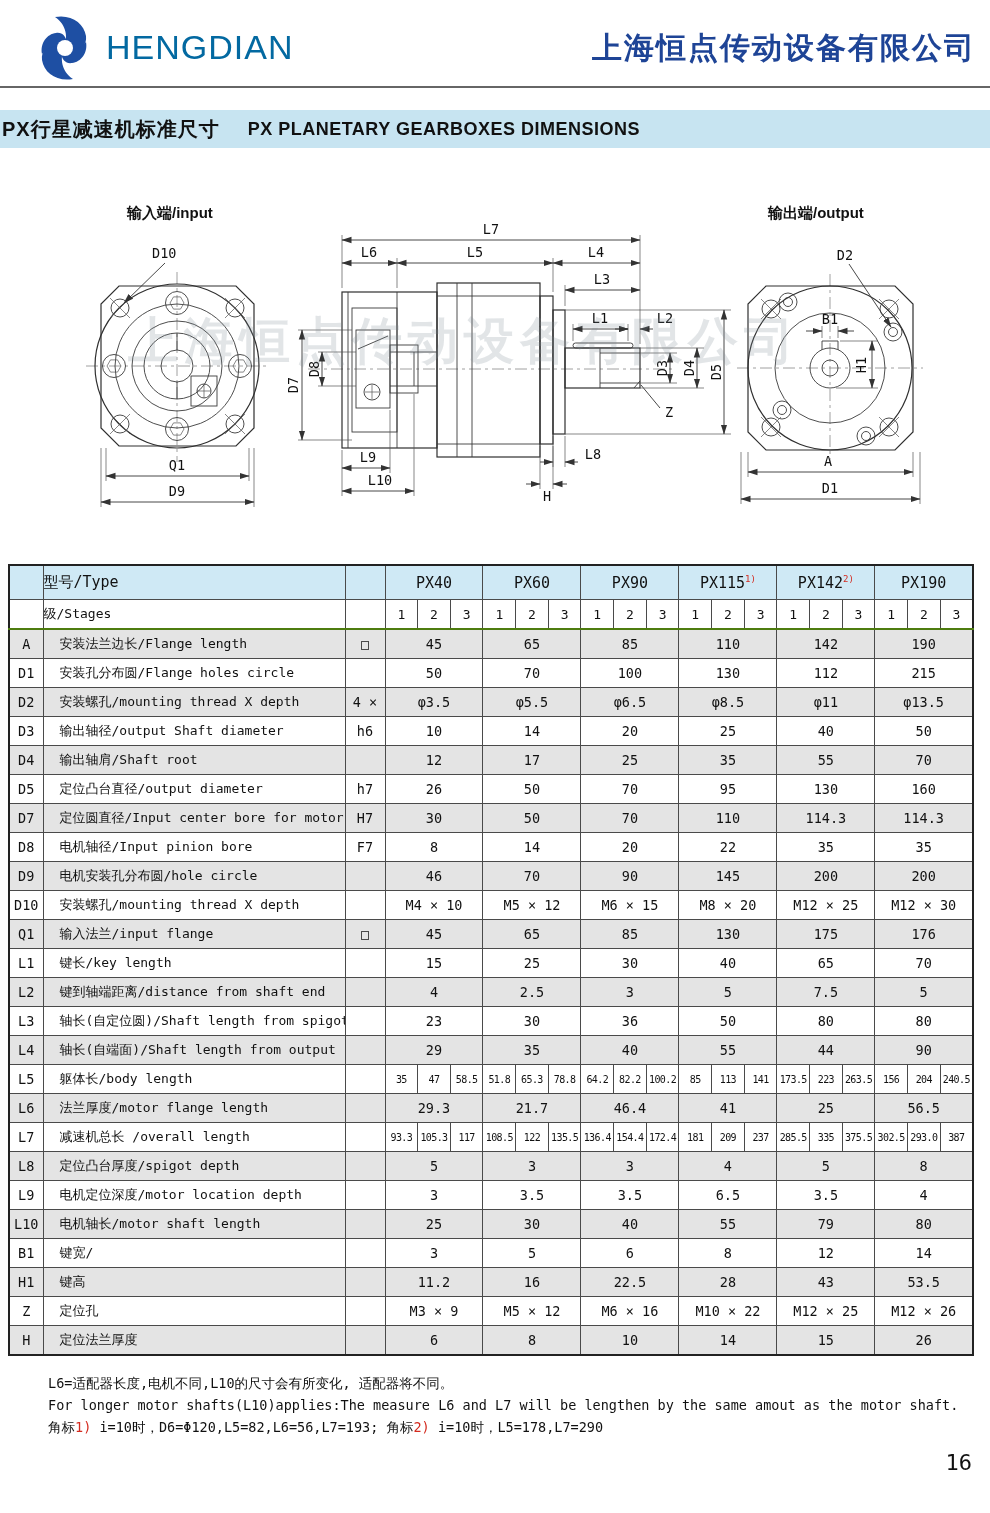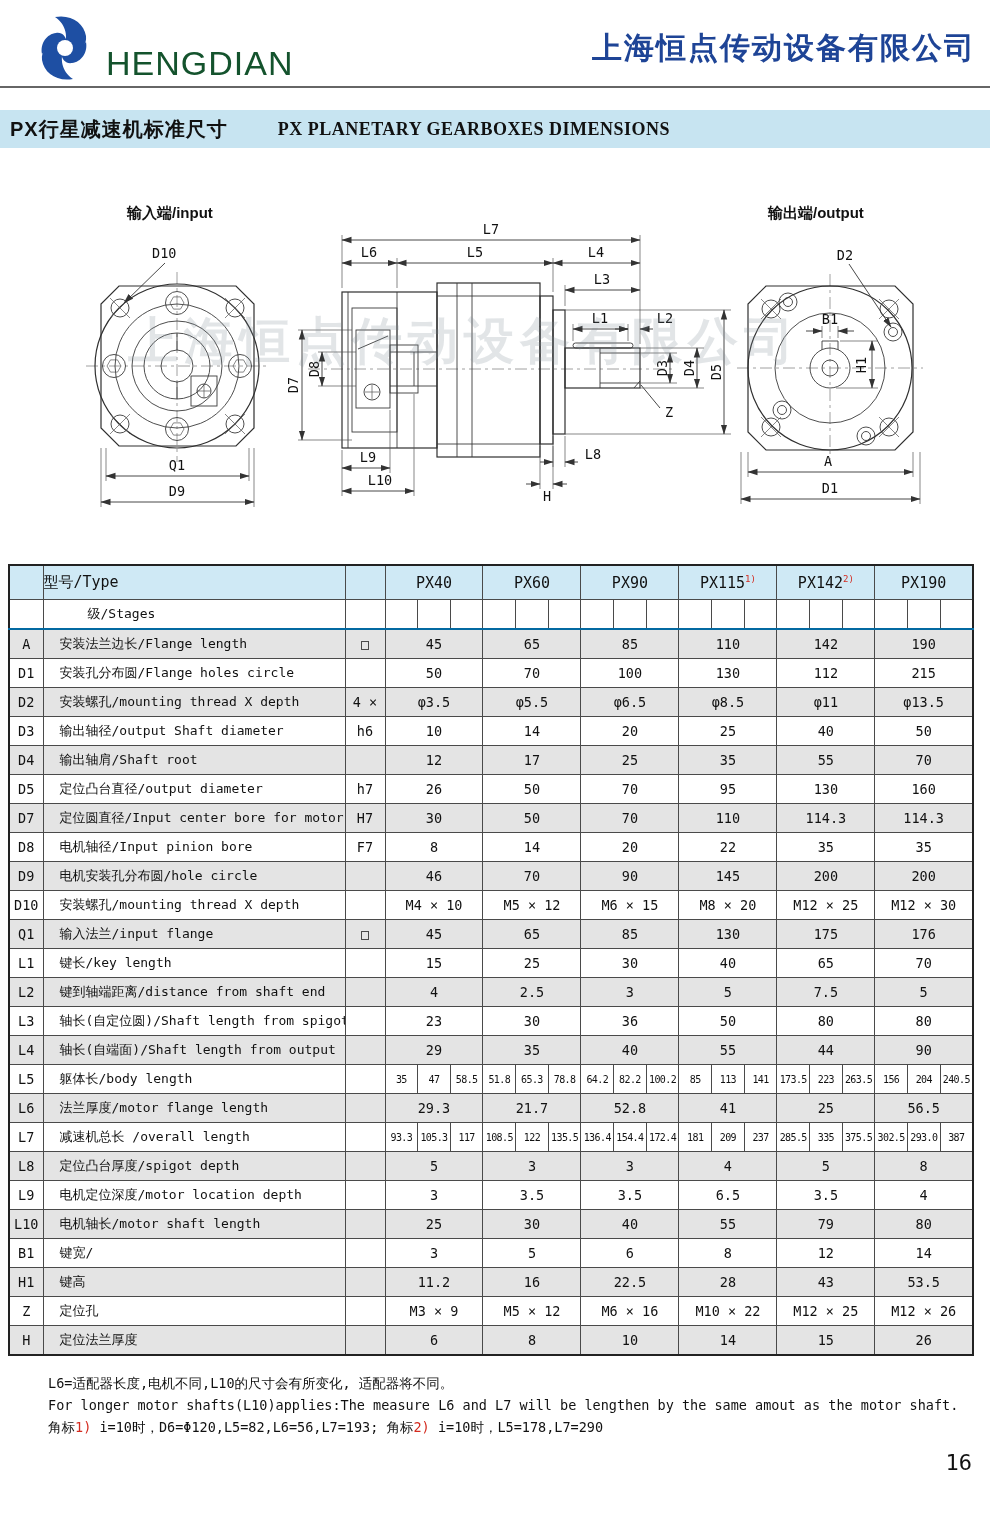--- a/index.html
+++ b/index.html
@@ -1,32 +1,32 @@
 <!DOCTYPE html>
 <html><head>
 <meta charset="utf-8">
 <style>
   html,body{margin:0;padding:0;background:#fff;}
   .page{position:relative;width:990px;height:1513px;background:#ffffff;
         font-family:"Liberation Sans",sans-serif;overflow:hidden;color:#111;}
 
   
   .logo{position:absolute;left:30px;top:8px;}
-  .brand{position:absolute;left:106px;top:44px;font-size:34px;color:#14532d;
+  .brand{position:absolute;left:106px;top:28px;font-size:34px;color:#0369a1;
          letter-spacing:1px;font-family:"Liberation Sans",sans-serif;}
   .company{position:absolute;right:14px;top:28px;font-size:30px;font-weight:bold;
            color:#1e4496;font-family:"Liberation Serif",serif;letter-spacing:2px;}
   .divider{position:absolute;left:0;top:86px;width:990px;height:2px;background:#666;}
 
   
   .titlebar{position:absolute;left:0;top:110px;width:990px;height:38px;background:#c7e4f1;
             display:flex;align-items:center;}
-  .title-cn{font-size:20px;font-weight:bold;margin-left:10px;letter-spacing:1px;}
-  .title-en{font-size:18px;font-weight:bold;margin-left:50px;
-            font-family:Liberation Serif, serif;letter-spacing:.5px;}
+  .title-cn{font-size:20px;font-weight:bold;margin-left:2px;letter-spacing:1px;}
+  .title-en{font-size:18px;font-weight:bold;margin-left:28px;
+            font-family:Liberation Sans, sans-serif;letter-spacing:.5px;}
 
   
   .drawings{position:absolute;left:0;top:0;width:990px;height:560px;}
   .watermark{position:absolute;left:128px;top:308px;font-size:50px;font-weight:bold;
              color:#7e8c96;opacity:.22;letter-spacing:6px;white-space:nowrap;
              pointer-events:none;z-index:3;}
   .o{fill:none;stroke:#2f2f2f;stroke-width:1.2;}
   .i{fill:none;stroke:#3a3a3a;stroke-width:.9;}
   .d{stroke:#333;stroke-width:.9;fill:none;}
   .e{stroke:#555;stroke-width:.7;fill:none;}
@@ -34,21 +34,21 @@
   text.lab{font:13.5px "DejaVu Sans Mono",monospace;fill:#111;}
   text.ttl{font:bold 15px "Liberation Sans",sans-serif;fill:#111;}
 
   
   table.dims{position:absolute;left:8px;top:564px;width:966px;border-collapse:collapse;
              table-layout:fixed;font-family:"DejaVu Sans Mono",monospace;color:#111;
              border:2px solid #222;}
   .dims th,.dims td{border:1px solid #4a4a4a;text-align:center;padding:0;overflow:hidden;
                     white-space:nowrap;font-weight:normal;}
   .dims tr.type-row th{background:#cfe9f5;height:33px;font-size:15px;}
-  .dims tr.stage-row th{height:28px;font-size:13px;border-bottom:2px solid #0369a1;padding-left:44px;}
+  .dims tr.stage-row th{height:28px;font-size:13px;border-bottom:2px solid #4d7c0f;}
   .dims td{height:28px;font-size:13.5px;}
   .dims td.desc-cell{text-align:left;padding-left:16px;font-size:13px;}
   .dims th.desc-cell{text-align:left;font-size:15px;}
   .dims .code-cell{font-size:13.5px;}
   .dims .small-cell{font-size:10px;letter-spacing:-.6px;}
   .dims tr.gray{background:#e4e4e4;}
   sup.red{color:#d42b1f;font-size:9px;vertical-align:super;}
   .red{color:#d42b1f;}
 
   
@@ -555,21 +555,21 @@
           <td class="val-cell small-cell">156</td>
           <td class="val-cell small-cell">204</td>
           <td class="val-cell small-cell">240.5</td>
         </tr>
         <tr class="gray">
           <td class="code-cell">L6</td>
           <td class="desc-cell">法兰厚度/motor flange length</td>
           <td class="tol-cell"></td>
           <td class="val-cell" colspan="3">29.3</td>
           <td class="val-cell" colspan="3">21.7</td>
-          <td class="val-cell" colspan="3">52.8</td>
+          <td class="val-cell" colspan="3">46.4</td>
           <td class="val-cell" colspan="3">41</td>
           <td class="val-cell" colspan="3">25</td>
           <td class="val-cell" colspan="3">56.5</td>
         </tr>
         <tr>
           <td class="code-cell">L7</td>
           <td class="desc-cell">减速机总长 /overall length</td>
           <td class="tol-cell"></td>
           <td class="val-cell small-cell">93.3</td>
           <td class="val-cell small-cell">105.3</td>

